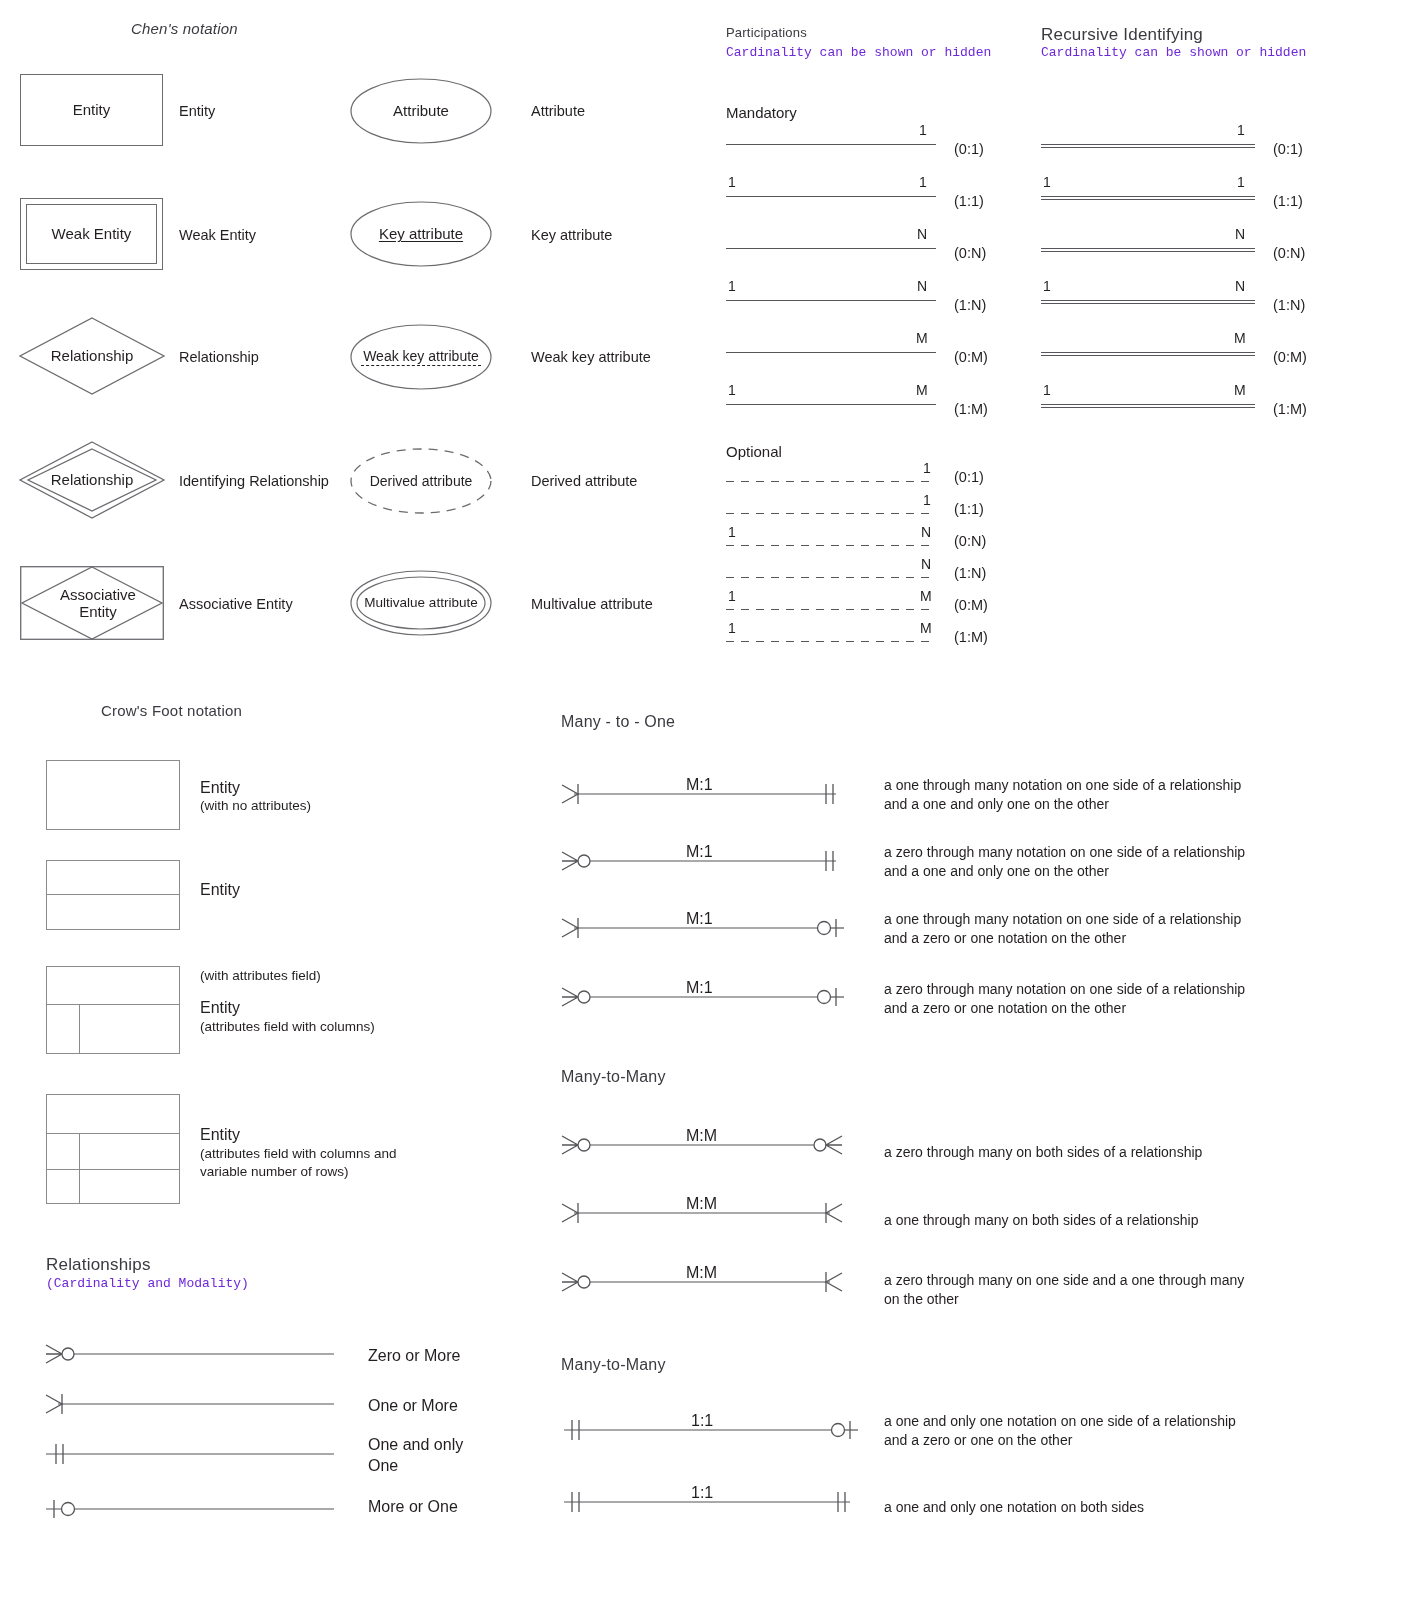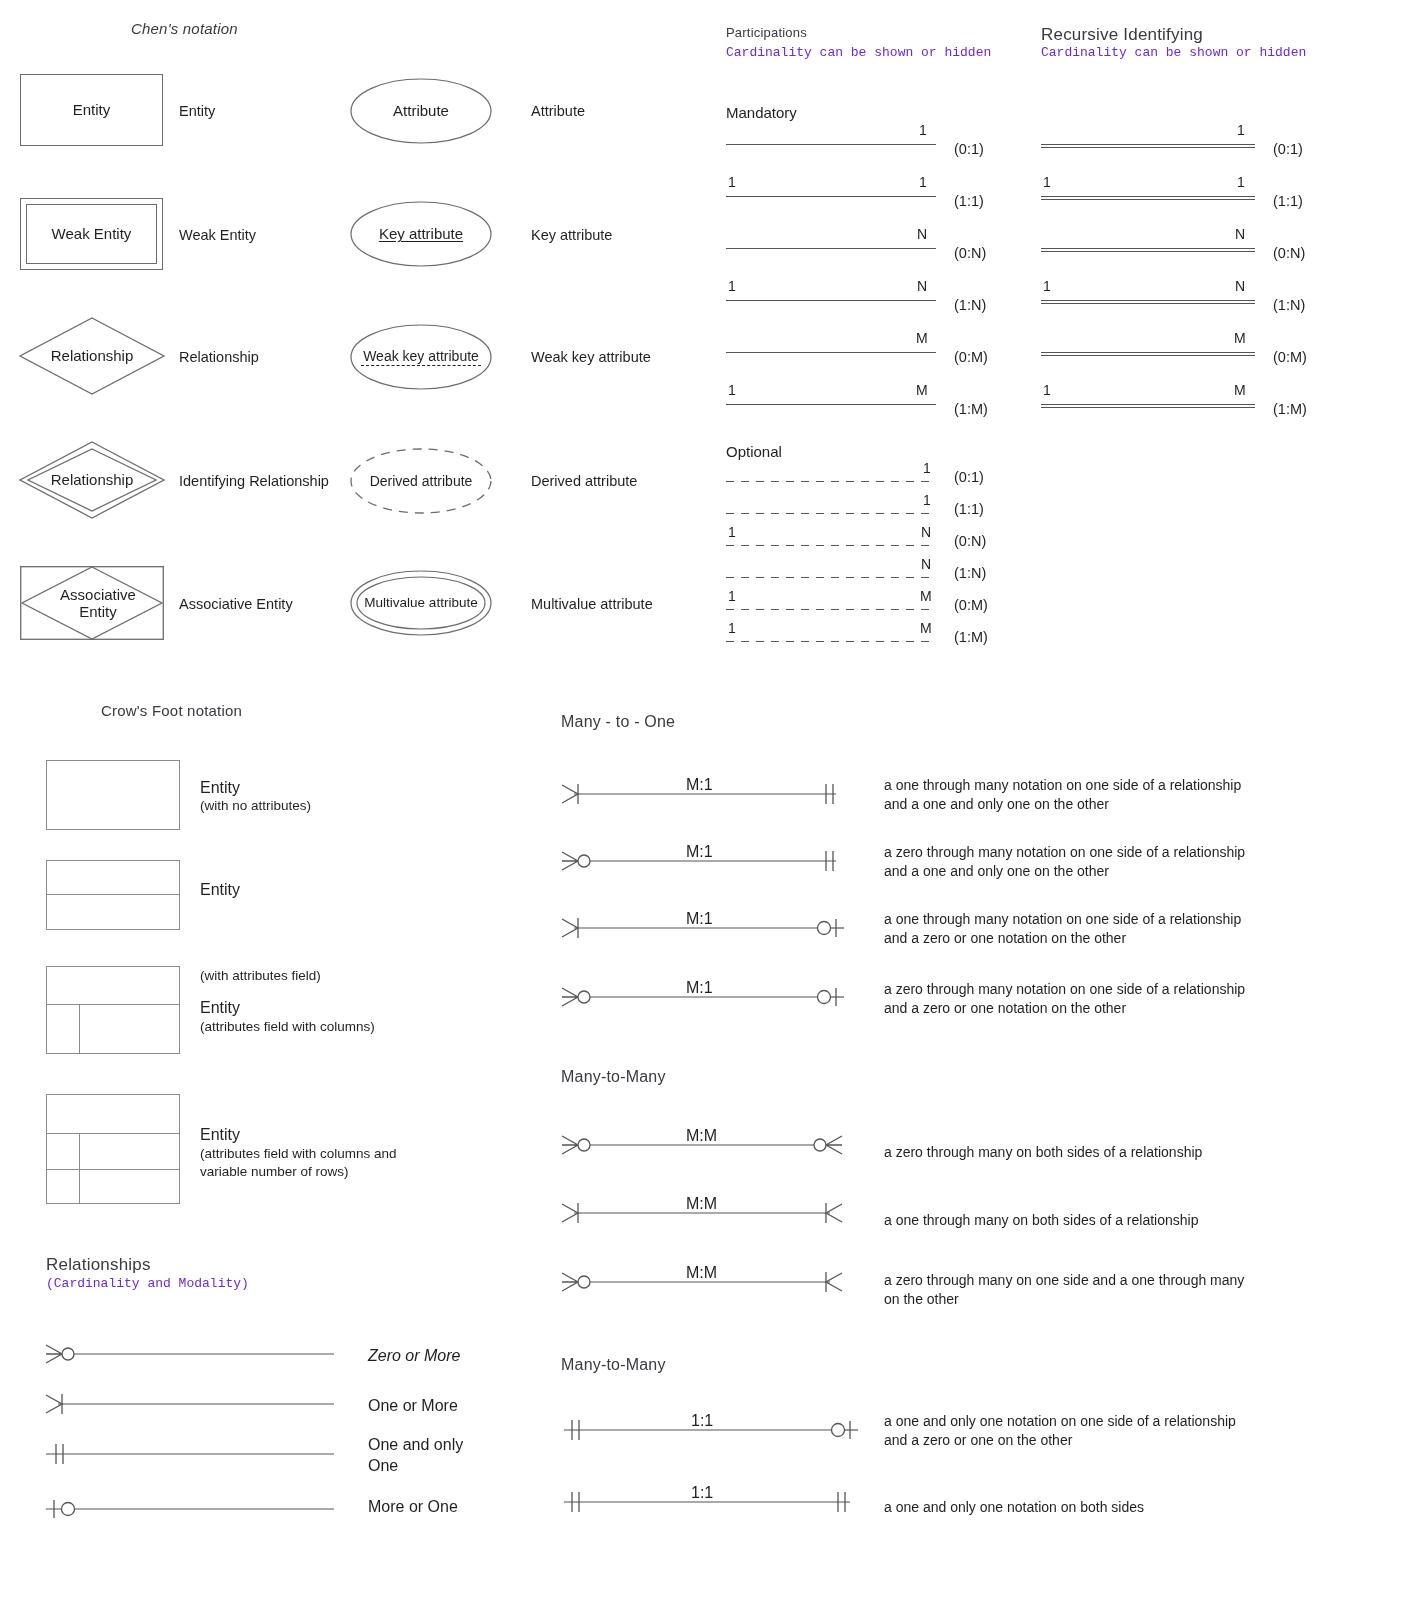--- a/index.html
+++ b/index.html
@@ -299,21 +299,21 @@
 <div class="abs sec-title" style="left:46px;top:1255px;font-size:17px;">Relationships</div>
 <div class="abs sec-sub" style="left:46px;top:1276px;">(Cardinality and Modality)</div>
 
 <div class="abs" style="left:44px;top:1338px;width:290px;height:32px;">
   <svg width="290" height="32" viewBox="0 0 290 32">
     <line x1="26" y1="16" x2="290" y2="16" stroke="#55555a" stroke-width="1.2"></line>
     <path d="M2,7 L18,16 L2,25 M18,16 L2,16" fill="none" stroke="#55555a" stroke-width="1.3"></path>
     <circle cx="24" cy="16" r="6" fill="#fff" stroke="#55555a" stroke-width="1.3"></circle>
   </svg>
 </div>
-<div class="abs lbl-big" style="left:368px;top:1345px;font-style:italic;">Zero or More</div>
+<div class="abs lbl-big" style="left:368px;top:1345px;">Zero or More</div>
 
 <div class="abs" style="left:44px;top:1388px;width:290px;height:32px;">
   <svg width="290" height="32" viewBox="0 0 290 32">
     <line x1="14" y1="16" x2="290" y2="16" stroke="#55555a" stroke-width="1.2"></line>
     <path d="M2,7 L18,16 L2,25" fill="none" stroke="#55555a" stroke-width="1.3"></path>
     <line x1="18" y1="6" x2="18" y2="26" stroke="#55555a" stroke-width="1.3"></line>
   </svg>
 </div>
 <div class="abs lbl-big" style="left:368px;top:1395px;">One or More</div>
 

